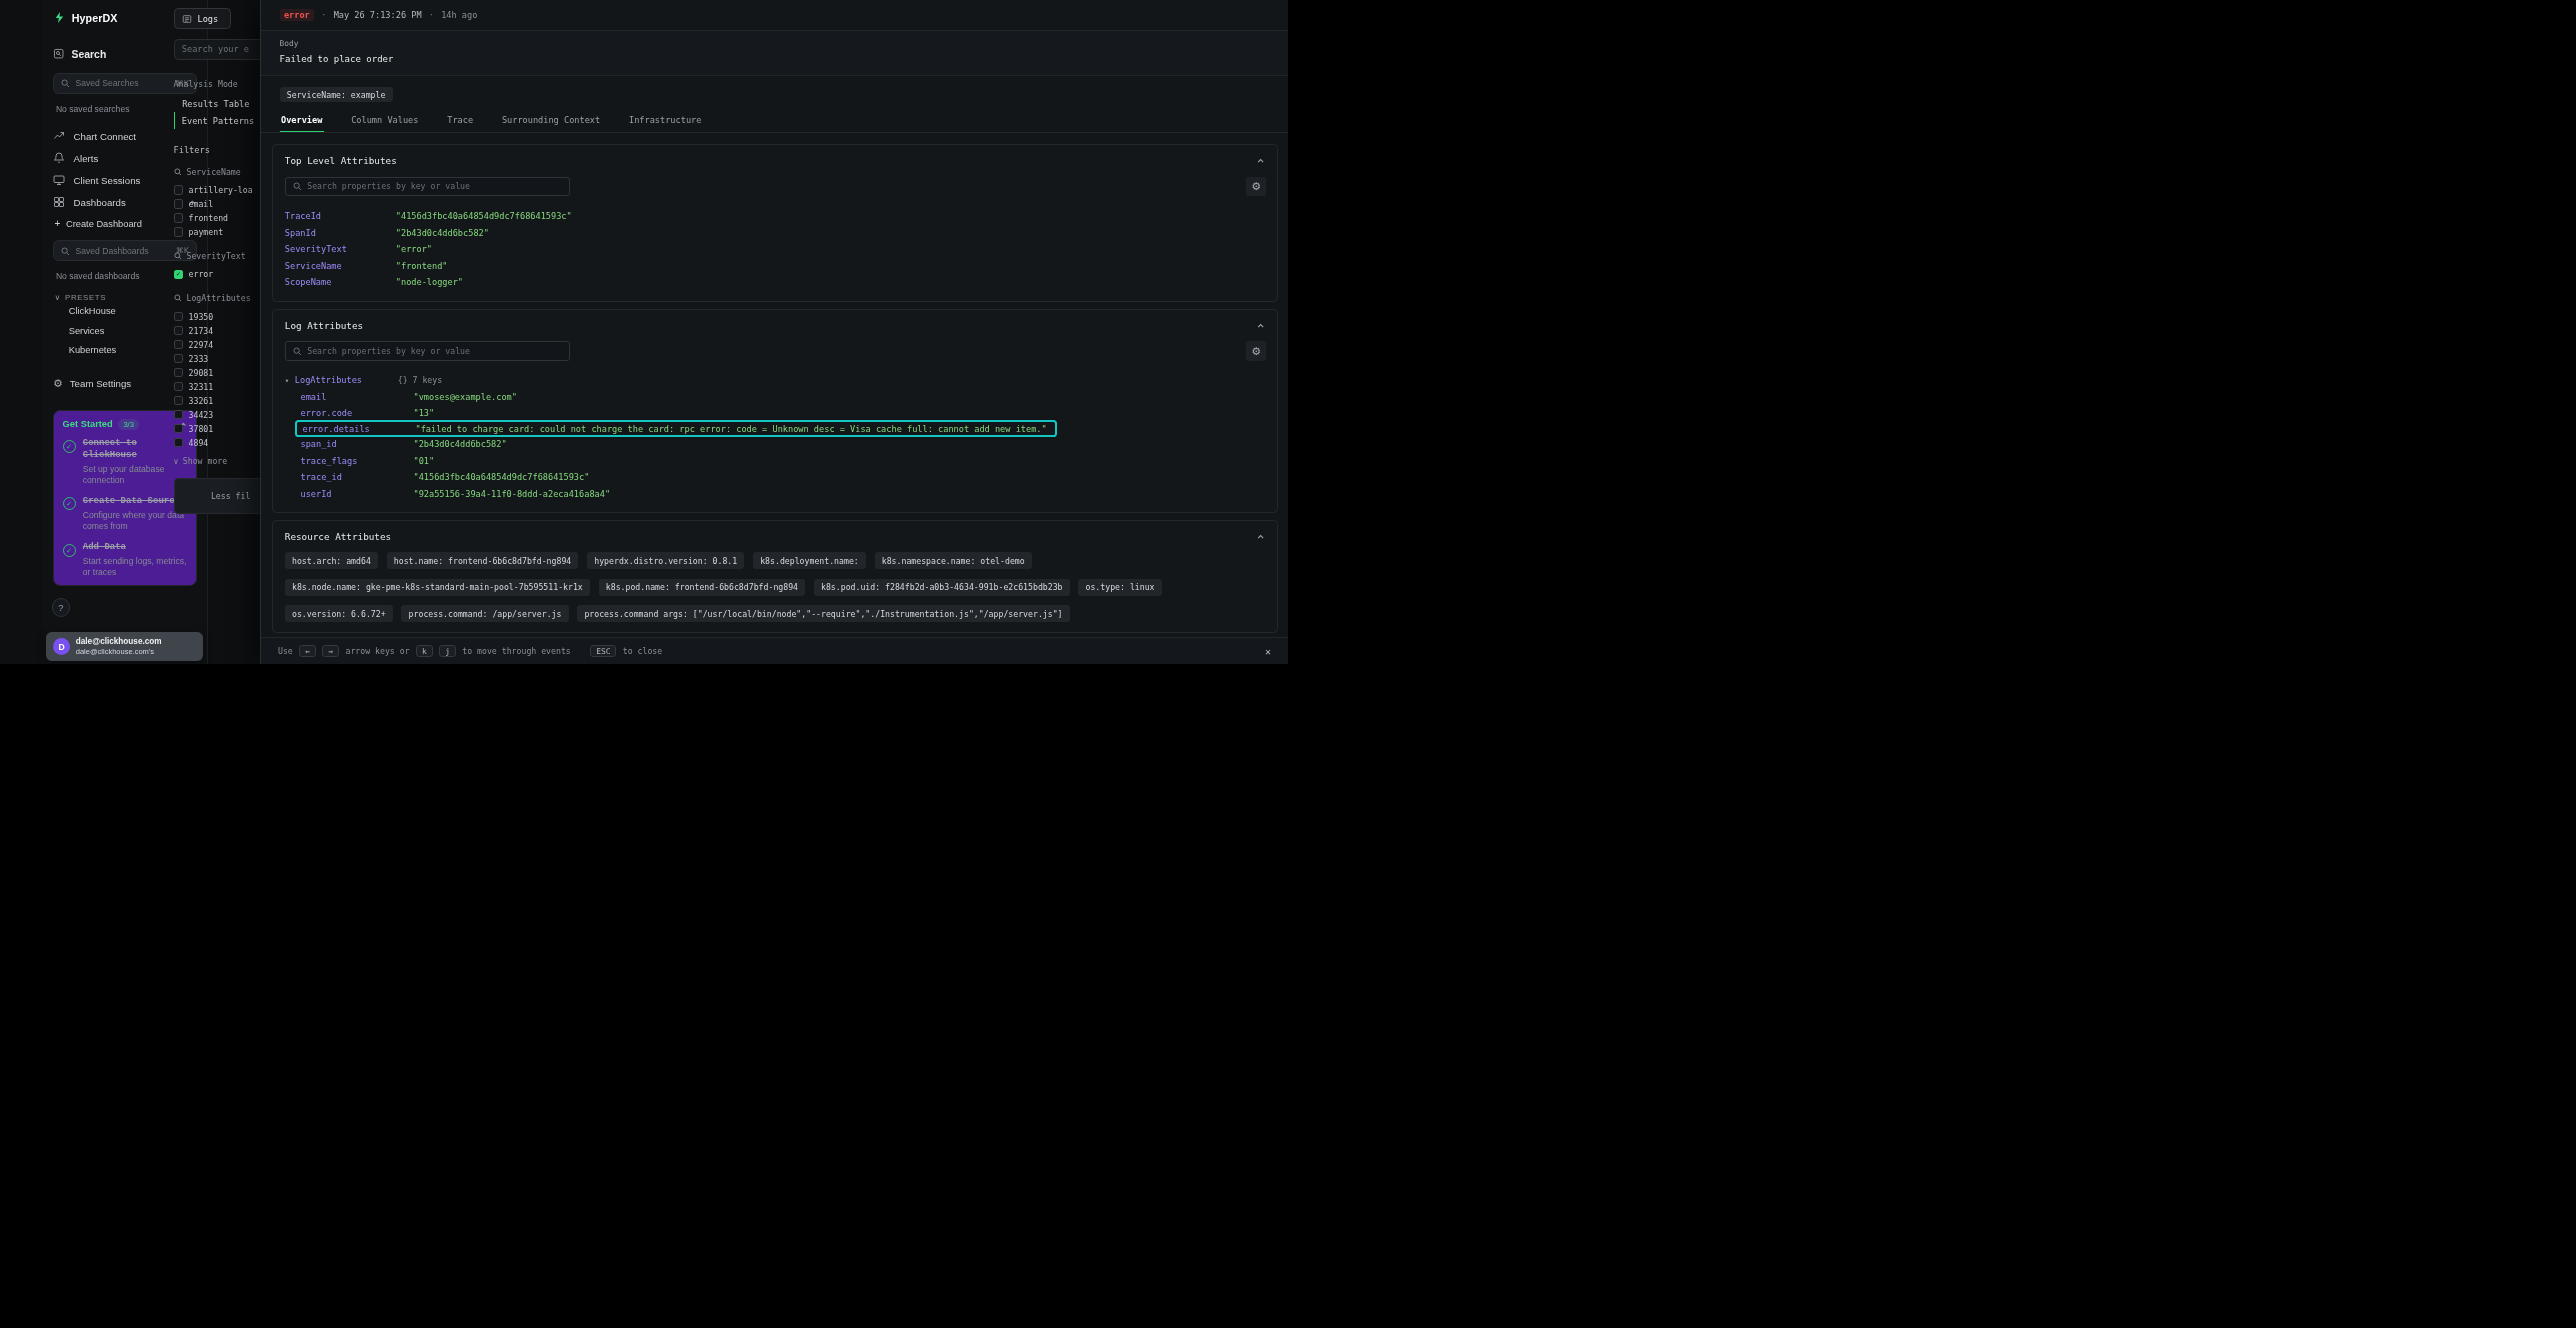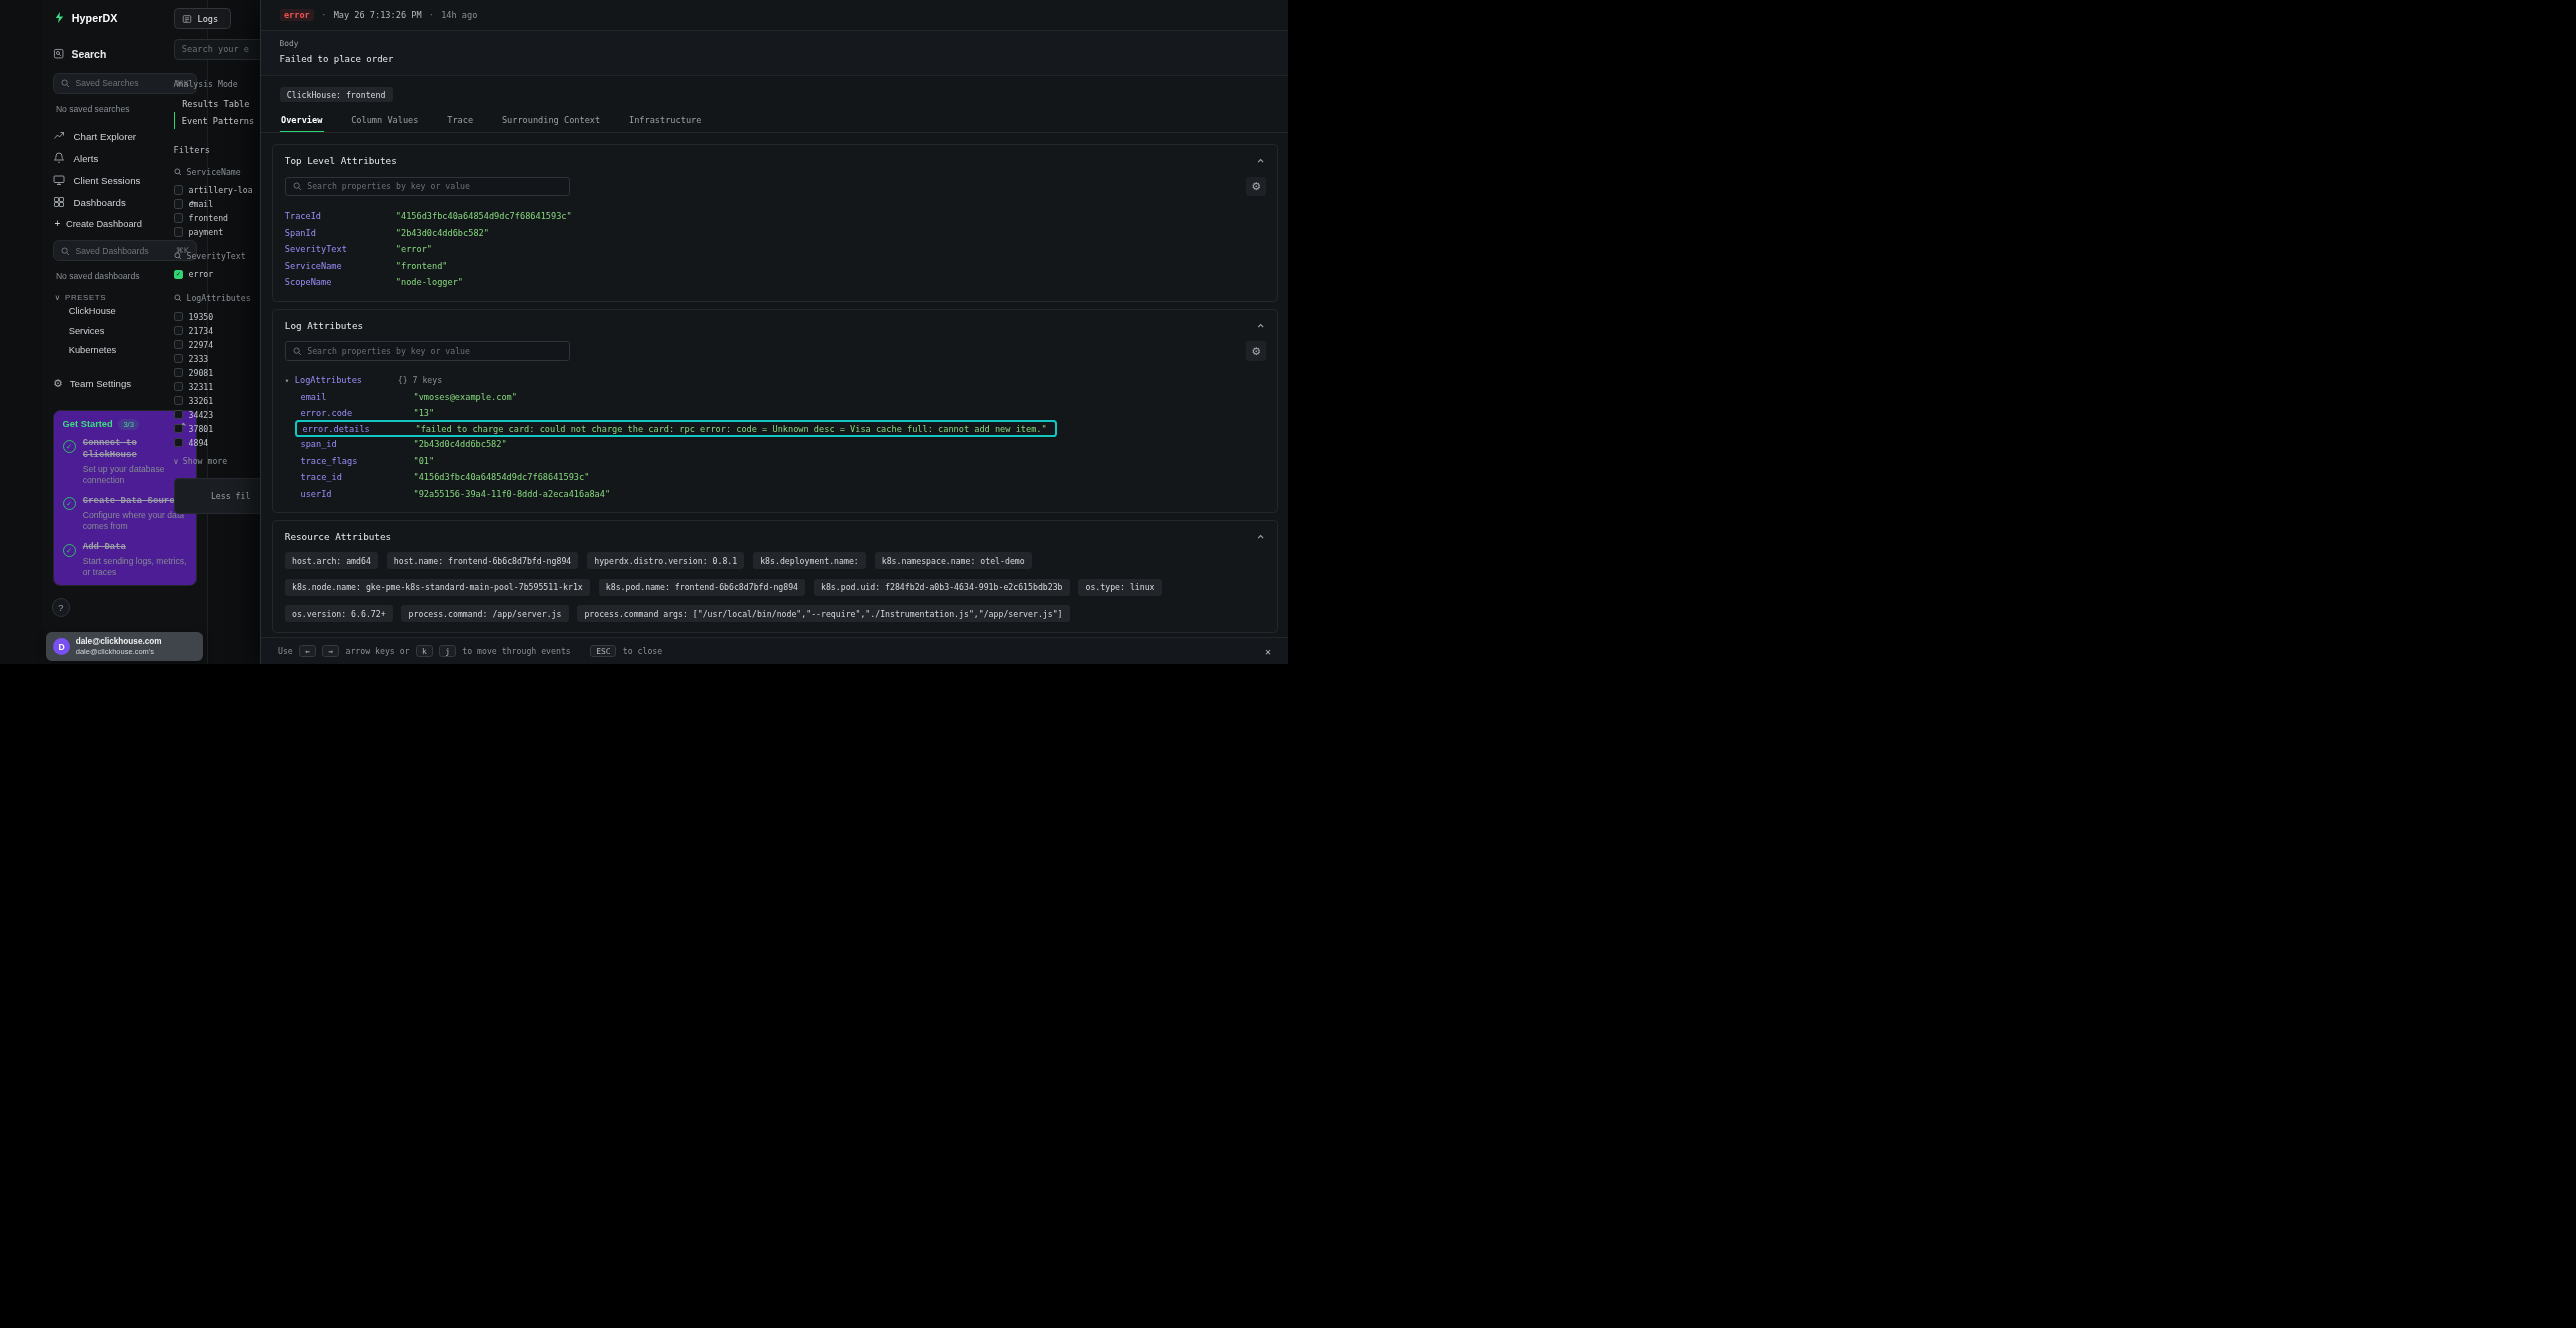--- a/index.html
+++ b/index.html
@@ -180,21 +180,21 @@
       <span class="kbdk">⌘K</span>
     </div>
     <div class="mutedline">No saved searches</div>
 
     <div class="nav">
       <div class="nav-item">
         <svg class="ico" width="12" height="12" viewBox="0 0 24 24" fill="none" stroke="currentColor" stroke-width="1.7">
             <polyline points="3,17 9,10 13,14 21,5"></polyline>
             <polyline points="15,5 21,5 21,11"></polyline>
           </svg>
-        <span>Chart Explorer</span>
+        <span>Chart Connect</span>
       </div>
       <div class="nav-item">
         <svg class="ico" width="12" height="12" viewBox="0 0 24 24" fill="none" stroke="currentColor" stroke-width="1.7">
             <path d="M18 8a6 6 0 0 0-12 0c0 7-3 8-3 8h18s-3-1-3-8"></path>
             <path d="M13.7 20a2 2 0 0 1-3.4 0"></path>
           </svg>
         <span>Alerts</span>
       </div>
       <div class="nav-item">
         <svg class="ico" width="12" height="12" viewBox="0 0 24 24" fill="none" stroke="currentColor" stroke-width="1.7">
@@ -436,21 +436,21 @@
       <span class="dot">·</span>
       <span class="ago">14h ago</span>
     </div>
 
     <div class="body-card">
       <div class="body-label">Body</div>
       <div class="body-text">Failed to place order</div>
     </div>
 
     <div class="tagline">
-      <span class="chip">ClickHouse: frontend</span>
+      <span class="chip">ServiceName: example</span>
     </div>
 
     <div class="tabs">
 
     <div class="tab" data-state="active">Overview</div>
         <div class="tab">Column Values</div>
         <div class="tab">Trace</div>
         <div class="tab">Surrounding Context</div>
         <div class="tab">Infrastructure</div>
       </div>

